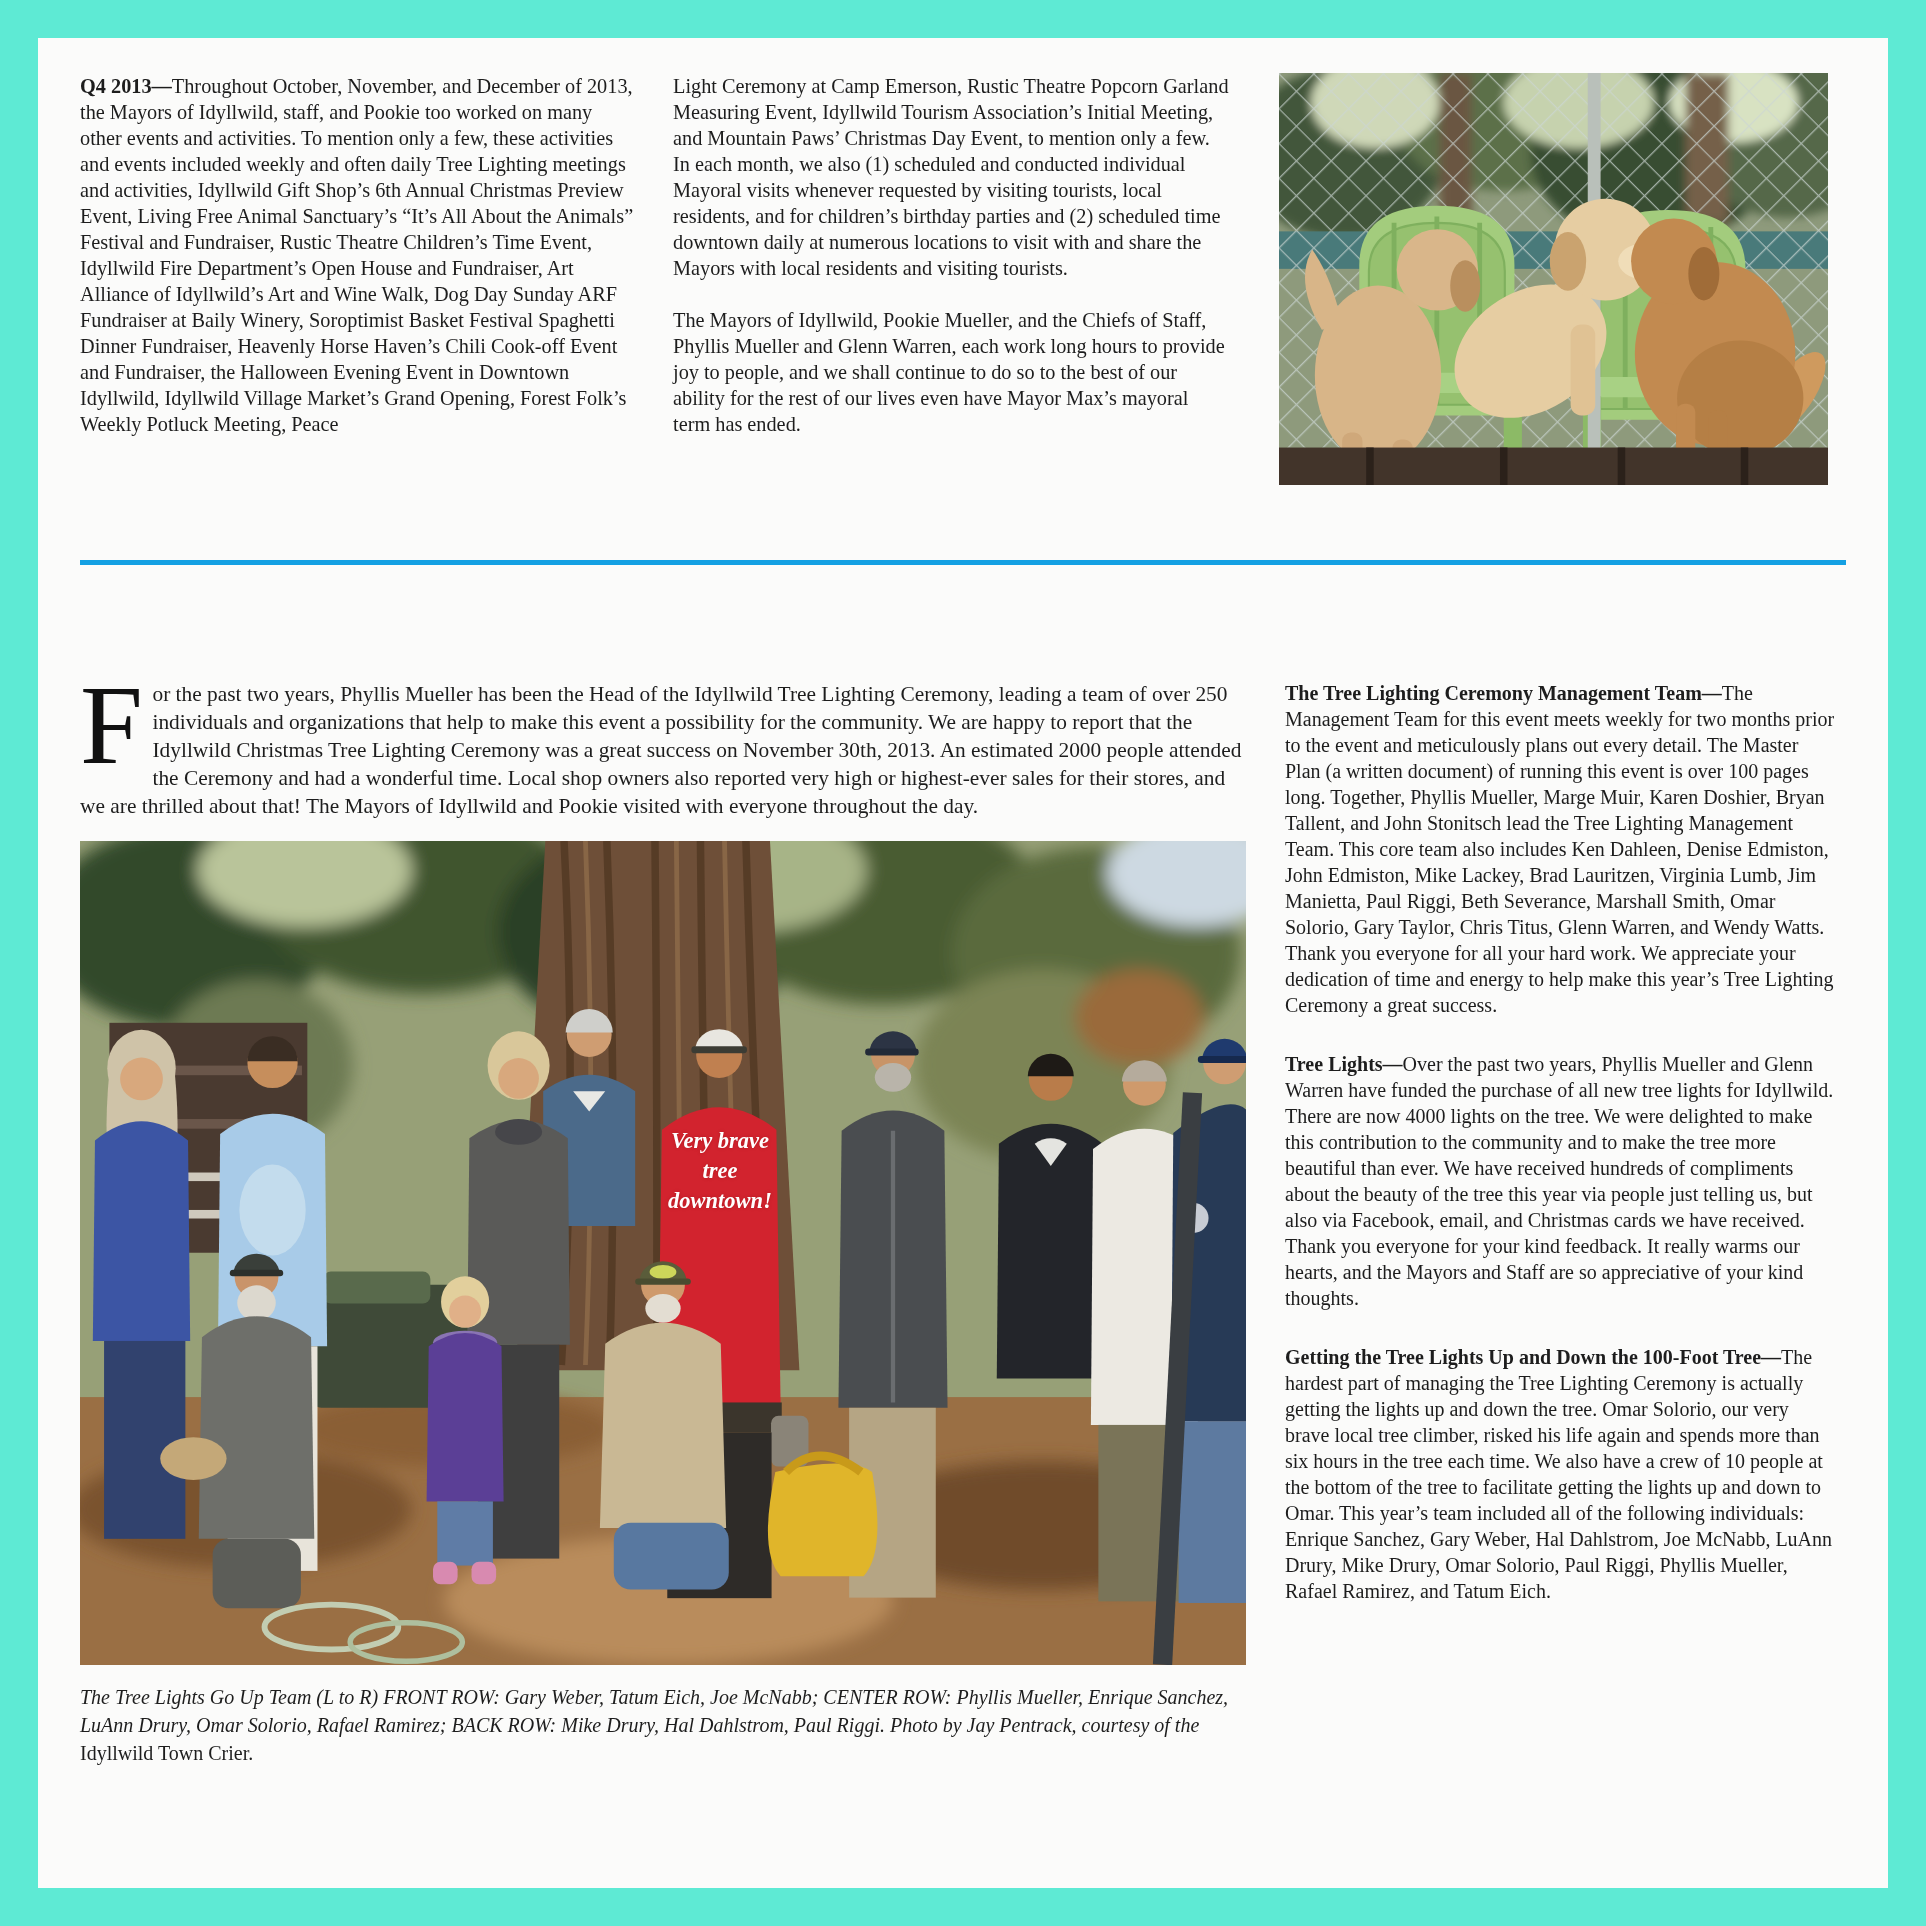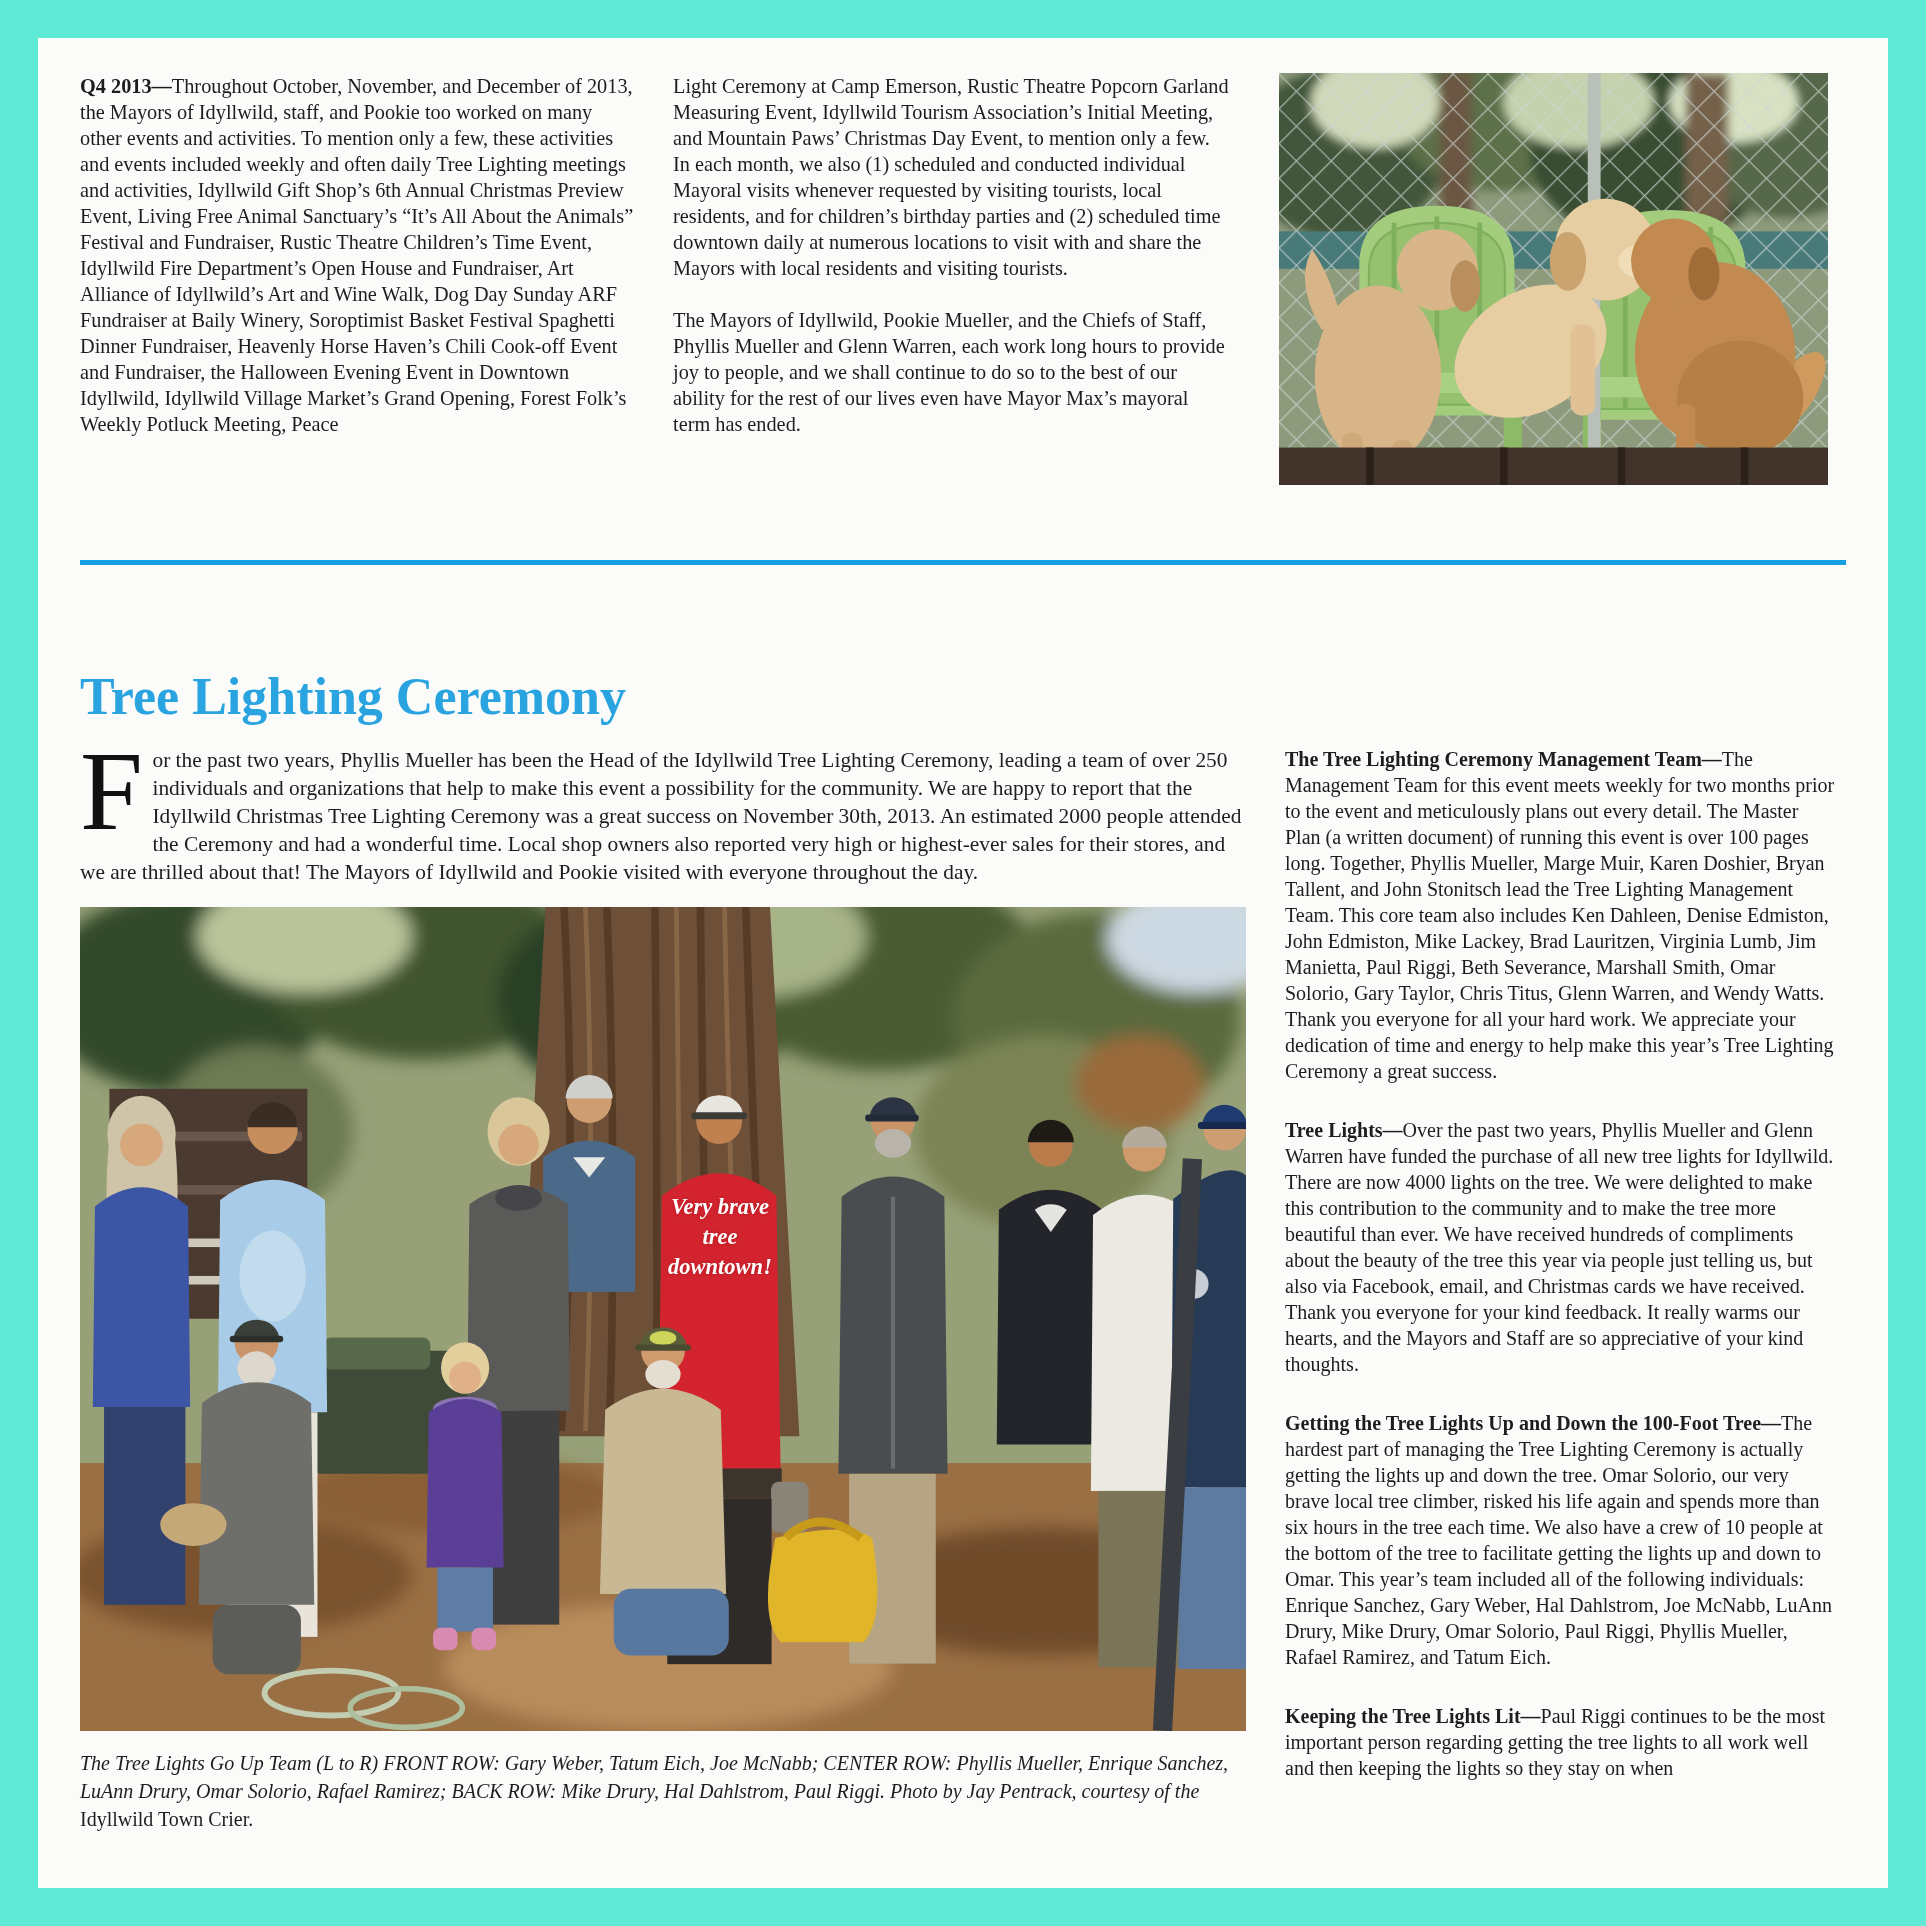--- a/index.html
+++ b/index.html
@@ -132,21 +132,21 @@
           <g>
             <rect x="0" y="700" width="1026" height="70" fill="#42342a"></rect>
             <path d="M170 700 V770 M420 700 V770 M640 700 V770 M870 700 V770" stroke="#2b211a" stroke-width="14"></path>
           </g>
         </svg>
       </figure>
     </div>
 
     <hr class="divider">
 
-    <h1 class="headline"><br><span>Tree Lighting Ceremony</span></h1>
+    <h1 class="headline"><br></h1>
 
     <div class="main-row">
       <div class="main-left">
         <p class="intro"><span class="dropcap">F</span><span>or the past two years, Phyllis Mueller has been the Head of the Idyllwild Tree Lighting Ceremony, leading a team of over 250 individuals and organizations that help to make this event a possibility for the community. We are happy to report that the Idyllwild Christmas Tree Lighting Ceremony was a great success on November 30th, 2013. An estimated 2000 people attended the Ceremony and had a wonderful time. Local shop owners also reported very high or highest-ever sales for their stores, and we are thrilled about that! The Mayors of Idyllwild and Pookie visited with everyone throughout the day.</span></p>
 
         <figure class="photo-group">
           <svg viewBox="0 0 2180 1541" preserveAspectRatio="none">
             <defs>
               <filter id="soft2" x="-20%" y="-20%" width="140%" height="140%">
                   <feGaussianBlur stdDeviation="16"></feGaussianBlur>
@@ -292,19 +292,18 @@
           </div>
         </figure>
 
         <p class="caption"><span>The Tree Lights Go Up Team (L to R) FRONT ROW: Gary Weber, Tatum Eich, Joe McNabb; CENTER ROW: Phyllis Mueller, Enrique Sanchez, LuAnn Drury, Omar Solorio, Rafael Ramirez; BACK ROW: Mike Drury, Hal Dahlstrom, Paul Riggi. Photo by Jay Pentrack, courtesy of the </span><span class="upright">Idyllwild Town Crier.</span></p>
       </div>
 
       <div class="right-col">
         <p class="body-p"><span class="lead">The Tree Lighting Ceremony Management Team—</span><span>The Management Team for this event meets weekly for two months prior to the event and meticulously plans out every detail. The Master Plan (a written document) of running this event is over 100 pages long. Together, Phyllis Mueller, Marge Muir, Karen Doshier, Bryan Tallent, and John Stonitsch lead the Tree Lighting Management Team. This core team also includes Ken Dahleen, Denise Edmiston, John Edmiston, Mike Lackey, Brad Lauritzen, Virginia Lumb, Jim Manietta, Paul Riggi, Beth Severance, Marshall Smith, Omar Solorio, Gary Taylor, Chris Titus, Glenn Warren, and Wendy Watts. Thank you everyone for all your hard work. We appreciate your dedication of time and energy to help make this year’s Tree Lighting Ceremony a great success.</span></p>
         <p class="body-p"><span class="lead">Tree Lights—</span><span>Over the past two years, Phyllis Mueller and Glenn Warren have funded the purchase of all new tree lights for Idyllwild. There are now 4000 lights on the tree. We were delighted to make this contribution to the community and to make the tree more beautiful than ever. We have received hundreds of compliments about the beauty of the tree this year via people just telling us, but also via Facebook, email, and Christmas cards we have received. Thank you everyone for your kind feedback. It really warms our hearts, and the Mayors and Staff are so appreciative of your kind thoughts.</span></p>
         <p class="body-p"><span class="lead">Getting the Tree Lights Up and Down the 100-Foot Tree—</span><span>The hardest part of managing the Tree Lighting Ceremony is actually getting the lights up and down the tree. Omar Solorio, our very brave local tree climber, risked his life again and spends more than six hours in the tree each time. We also have a crew of 10 people at the bottom of the tree to facilitate getting the lights up and down to Omar. This year’s team included all of the following individuals: Enrique Sanchez, Gary Weber, Hal Dahlstrom, Joe McNabb, LuAnn Drury, Mike Drury, Omar Solorio, Paul Riggi, Phyllis Mueller, Rafael Ramirez, and Tatum Eich.</span></p>
-        <p class="body-p"><span class="lead">Keeping the Tree Lights Lit—</span><span>Paul Riggi continues to be the most important person regarding getting the tree lights to all work well and then keeping the lights so they stay on when</span></p>
       </div>
     </div>
 
   </div>
 </div>
 
 
 </body></html>

